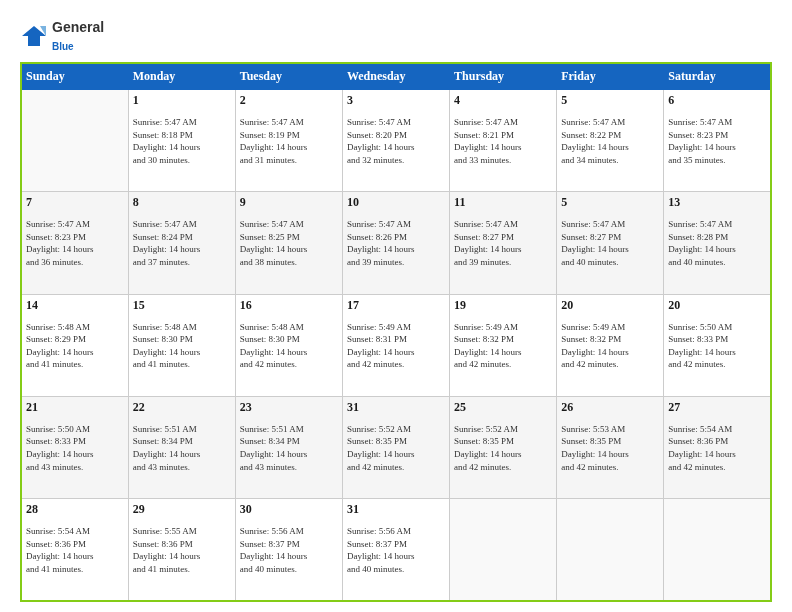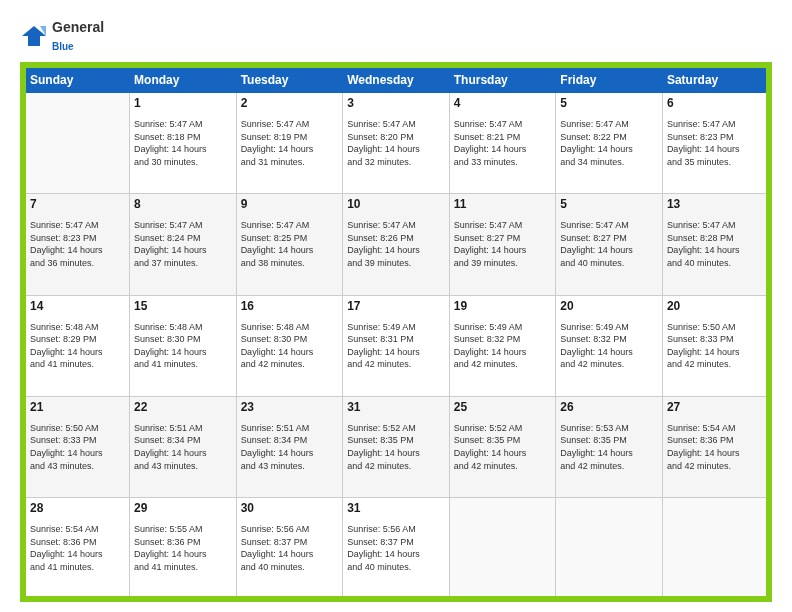--- a/index.html
+++ b/index.html
@@ -37,24 +37,25 @@
       color: #1a1a1a;
       line-height: 1.1;
     }
     .location-title {
       font-size: 14px;
       color: #333;
       margin-top: 2px;
     }
     .calendar {
       flex: 1;
-      border: 6px solid #84cc16;
+      border: 2px solid #84cc16;
       border-collapse: collapse;
       width: 100%;
       table-layout: fixed;
+      font-family: Liberation Serif, serif;
     }
     .calendar th {
       background: #1565c0;
       color: #fff;
       font-size: 12px;
       font-weight: bold;
       padding: 5px 4px;
       text-align: left;
       border: 1px solid #1565c0;
     }

